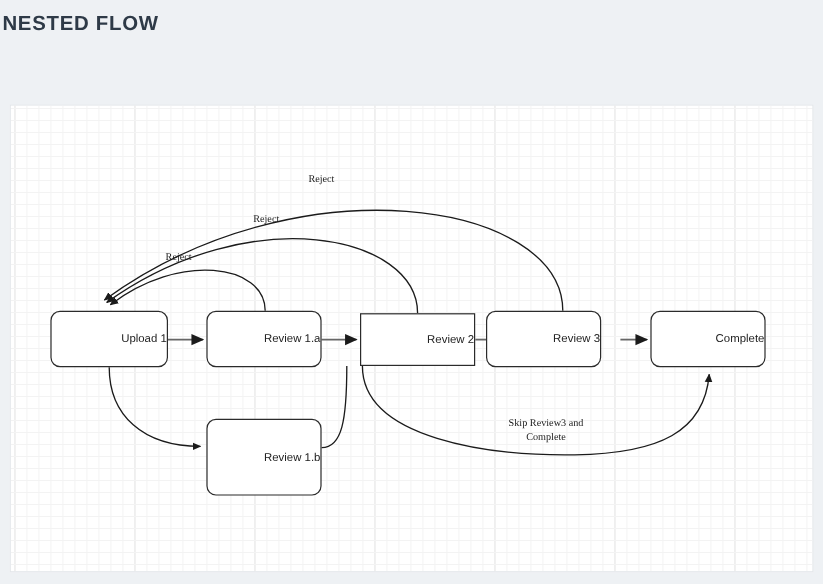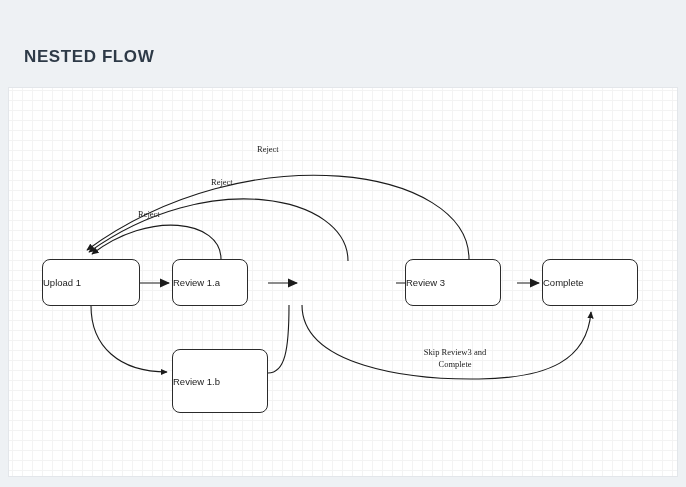--- a/index.html
+++ b/index.html
@@ -10,28 +10,27 @@
   }
   body {
     width: 686px;
     height: 487px;
     overflow: hidden;
     font-family: "Liberation Sans", sans-serif;
     position: relative;
   }
   #page-title {
     position: absolute;
-    left: 24px;
+    left: 2px;
     top: 10px;
     font-size: 17px;
     font-weight: bold;
     letter-spacing: 0.6px;
     color: #2e3a47;
     text-transform: uppercase;
-    margin-top: 37px;
   }
   #canvas {
     position: absolute;
     left: 8px;
     top: 87px;
     width: 670px;
     height: 390px;
     background: #ffffff;
     border: 1px solid #e3e6ea;
     box-sizing: border-box;
@@ -53,21 +52,21 @@
     inset: 0;
   }
   .node {
     position: absolute;
     background: #ffffff;
     border: 1px solid #2b2b2b;
     border-radius: 8px;
     box-sizing: border-box;
     display: flex;
     align-items: center;
-    justify-content: flex-start;
+    justify-content: flex-end;
     font-size: 9.5px;
     color: #222222;
     white-space: nowrap;
   }
   .node.square { border-radius: 0; }
   .edge-label {
     position: absolute;
     font-size: 8.5px;
     color: #1b1b1b;
     white-space: nowrap;
@@ -110,28 +109,31 @@
 
     <path d="M 460,171 C 460,80 240,44 78,162" fill="none" stroke="#1b1b1b" stroke-width="1.1" marker-end="url(#ah-dark)"></path>
 
     <path d="M 293,217 C 293,278 400,292 470,291 C 540,290 578,272 582,224" fill="none" stroke="#1b1b1b" stroke-width="1.1" marker-end="url(#ah-dark)"></path>
   </svg>
 
   <div class="node" style="left:33px; top:171px; width:98px; height:47px;">
     <span>Upload 1</span>
   </div>
 
-  <div class="node" style="left:163px; top:171px; width:76px; height:47px;">
+  <div class="node" style="left:163px; top:171px; width:96px; height:47px;">
     <span>Review 1.a</span>
   </div>
 
   <div class="node" style="left:163px; top:261px; width:96px; height:64px;">
     <span>Review 1.b</span>
   </div>
 
+  <div class="node square" style="left:291px; top:173px; width:96px; height:44px;">
+    <span>Review 2</span>
+  </div>
 
   <div class="node" style="left:396px; top:171px; width:96px; height:47px;">
     <span>Review 3</span>
   </div>
 
   <div class="node" style="left:533px; top:171px; width:96px; height:47px;">
     <span>Complete</span>
   </div>
 
   <div class="edge-label" style="left:248px; top:56px;">Reject</div>

